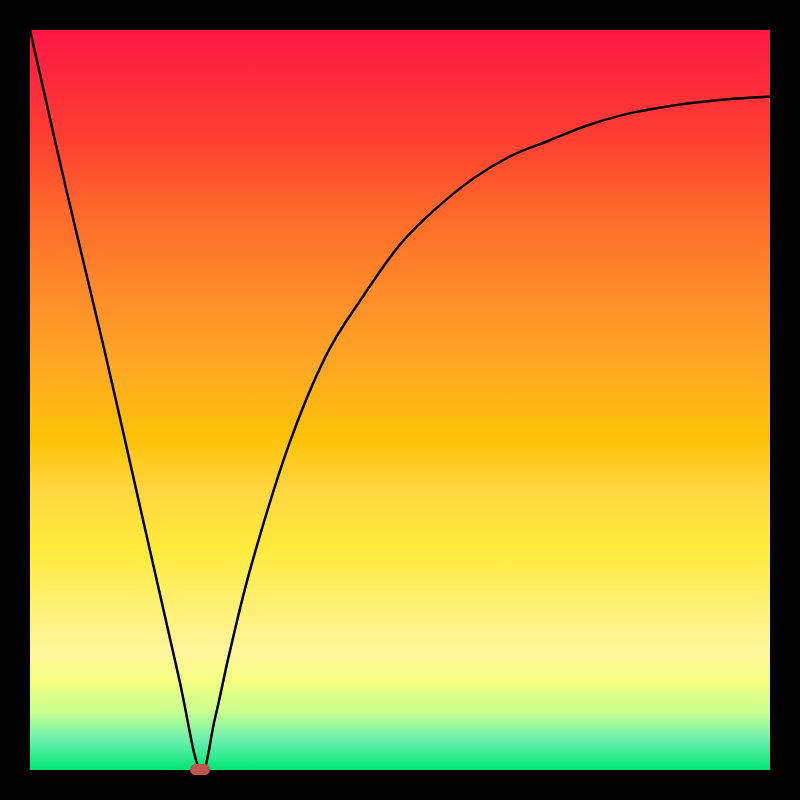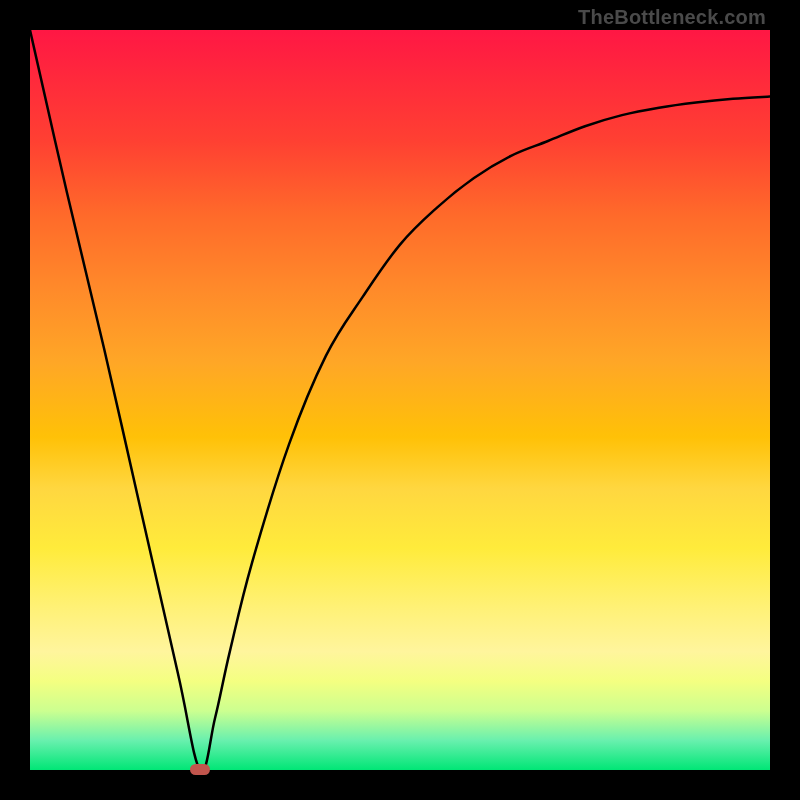--- a/index.html
+++ b/index.html
@@ -56,20 +56,19 @@
     width: 20px;
     height: 11px;
     background: #c1554d;
     border-radius: 6px;
   }
 </style>
 </head>
 <body>
 
 <div class="container">
-  <div class="branding">TheBottleneck.com</div>
   <div class="plot-area">
     <svg class="curve" viewBox="0 0 740 740" preserveAspectRatio="none">
       <path id="curve-path" fill="none" stroke="#000000" stroke-width="2.5" stroke-linecap="round" stroke-linejoin="round" d="M 0.00 0.00 C 6.66 29.30, 23.68 105.52, 37.00 162.80 C 50.32 220.08, 60.68 260.92, 74.00 318.20 C 87.32 375.48, 97.68 422.39, 111.00 481.00 C 124.32 539.61, 137.34 597.18, 148.00 643.80 C 158.66 690.42, 163.54 732.01, 170.20 740.00 C 176.86 747.99, 179.67 709.51, 185.00 688.20 C 190.33 666.89, 193.14 649.57, 199.80 621.60 C 206.46 593.63, 211.34 570.10, 222.00 532.80 C 232.66 495.50, 245.68 451.70, 259.00 414.40 C 272.32 377.10, 282.68 352.24, 296.00 325.60 C 309.32 298.96, 319.68 286.38, 333.00 266.40 C 346.32 246.42, 356.68 230.58, 370.00 214.60 C 383.32 198.62, 393.68 189.59, 407.00 177.60 C 420.32 165.61, 430.68 157.32, 444.00 148.00 C 457.32 138.68, 467.68 132.46, 481.00 125.80 C 494.32 119.14, 504.68 116.33, 518.00 111.00 C 531.32 105.67, 541.68 100.86, 555.00 96.20 C 568.32 91.54, 578.68 88.43, 592.00 85.10 C 605.32 81.77, 615.68 79.96, 629.00 77.70 C 642.32 75.44, 652.68 74.12, 666.00 72.52 C 679.32 70.92, 689.68 69.89, 703.00 68.82 C 716.32 67.75, 733.34 67.00, 740.00 66.60"></path>
     </svg>
     <div class="min-marker" id="min-marker" style="left: 160.2px; top: 734px; background: rgb(193, 85, 77);"></div>
   </div>
 </div>
 
 </body></html>

